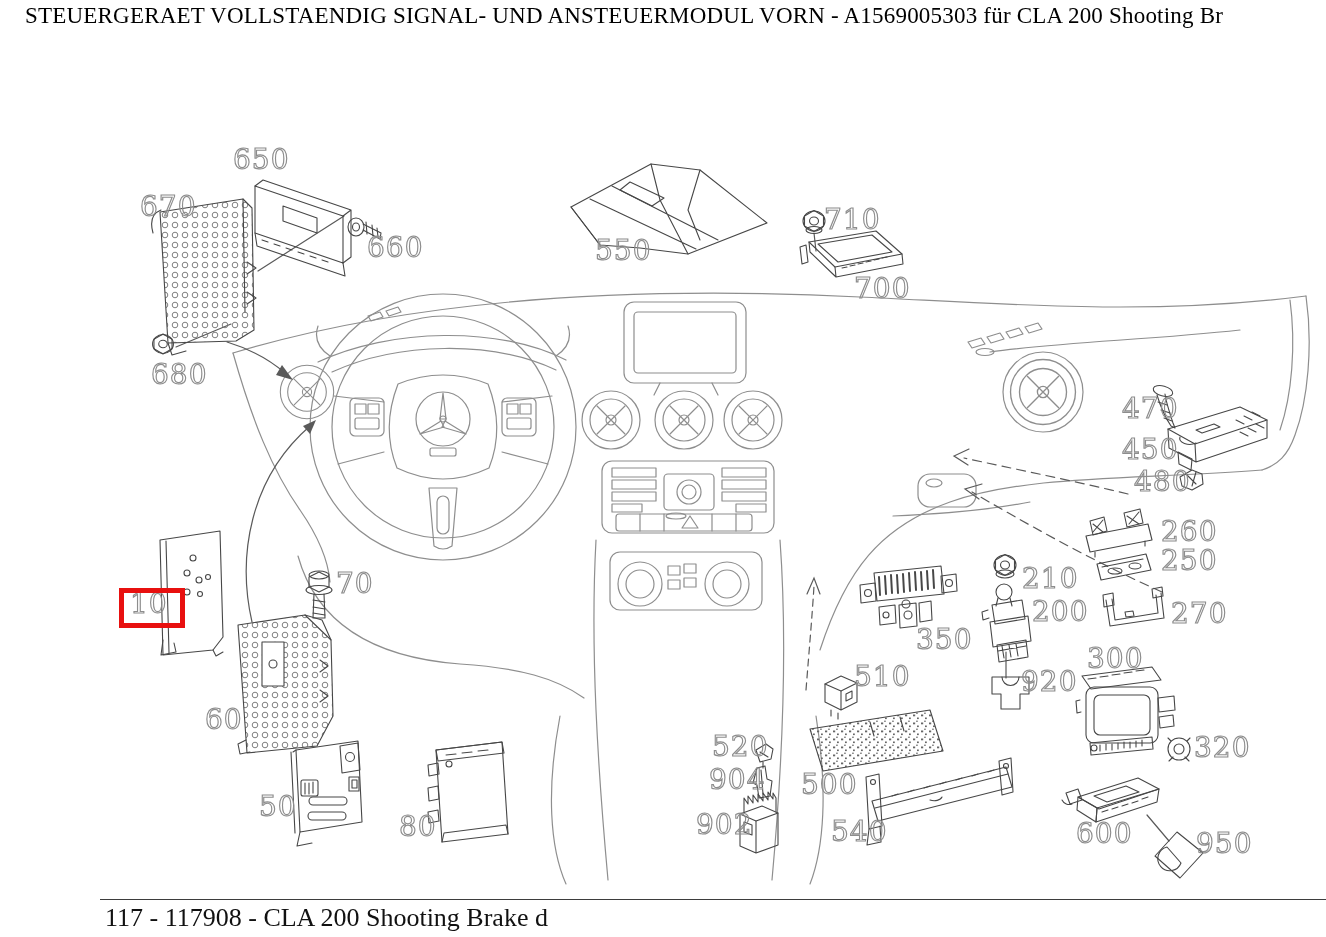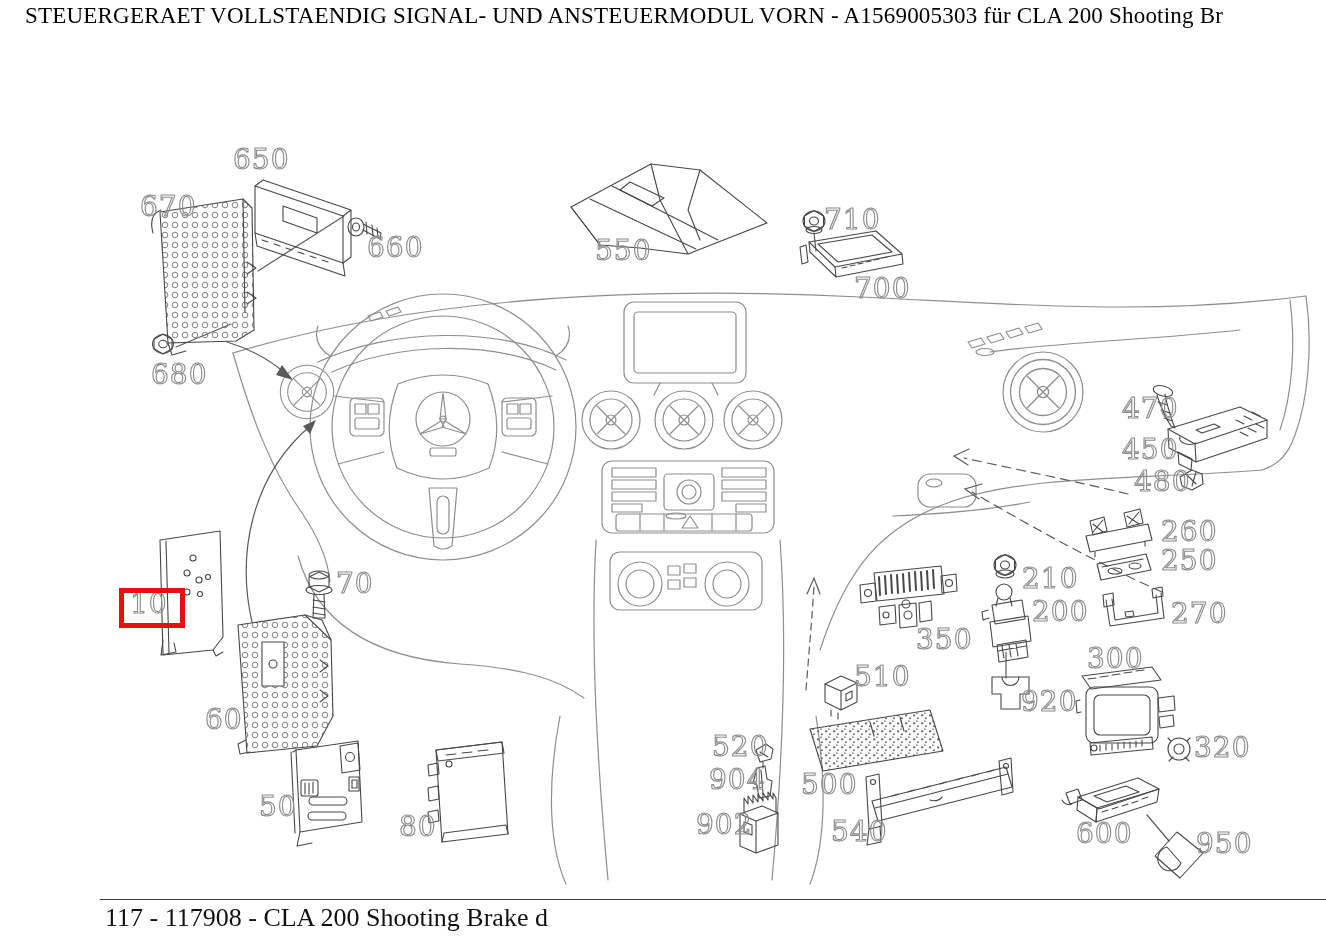--- a/index.html
+++ b/index.html
@@ -439,21 +439,21 @@
       <div class="plabel" style="left: 1122px; top: 395px;">470</div>
       <div class="plabel" style="left: 1122px; top: 436px;">450</div>
       <div class="plabel" style="left: 1134px; top: 468px;">480</div>
       <div class="plabel" style="left: 1161px; top: 518px;">260</div>
       <div class="plabel" style="left: 1161px; top: 547px;">250</div>
       <div class="plabel" style="left: 1022px; top: 544px; margin-top: 21px;">210</div>
       <div class="plabel" style="left: 1171px; top: 600px;">270</div>
       <div class="plabel" style="left: 1032px; top: 598px;">200</div>
       <div class="plabel" style="left: 916px; top: 626px;">350</div>
       <div class="plabel" style="left: 854px; top: 663px;">510</div>
-      <div class="plabel" style="left: 1021px; top: 688px; text-align: right;">920</div>
+      <div class="plabel" style="left: 1021px; top: 668px; text-align: right;">920</div>
       <div class="plabel" style="left: 1087px; top: 645px;">300</div>
       <div class="plabel" style="left: 1194px; top: 734px; text-align: right;">320</div>
       <div class="plabel" style="left: 712px; top: 733px;">520</div>
       <div class="plabel" style="left: 709px; top: 766px;">904</div>
       <div class="plabel" style="left: 801px; top: 771px;">500</div>
       <div class="plabel" style="left: 696px; top: 811px;">902</div>
       <div class="plabel" style="left: 831px; top: 818px;">540</div>
       <div class="plabel" style="left: 1076px; top: 820px;">600</div>
       <div class="plabel" style="left: 1196px; top: 830px;">950</div>
       <div class="plabel" style="left: 336px; top: 570px;">70</div>

